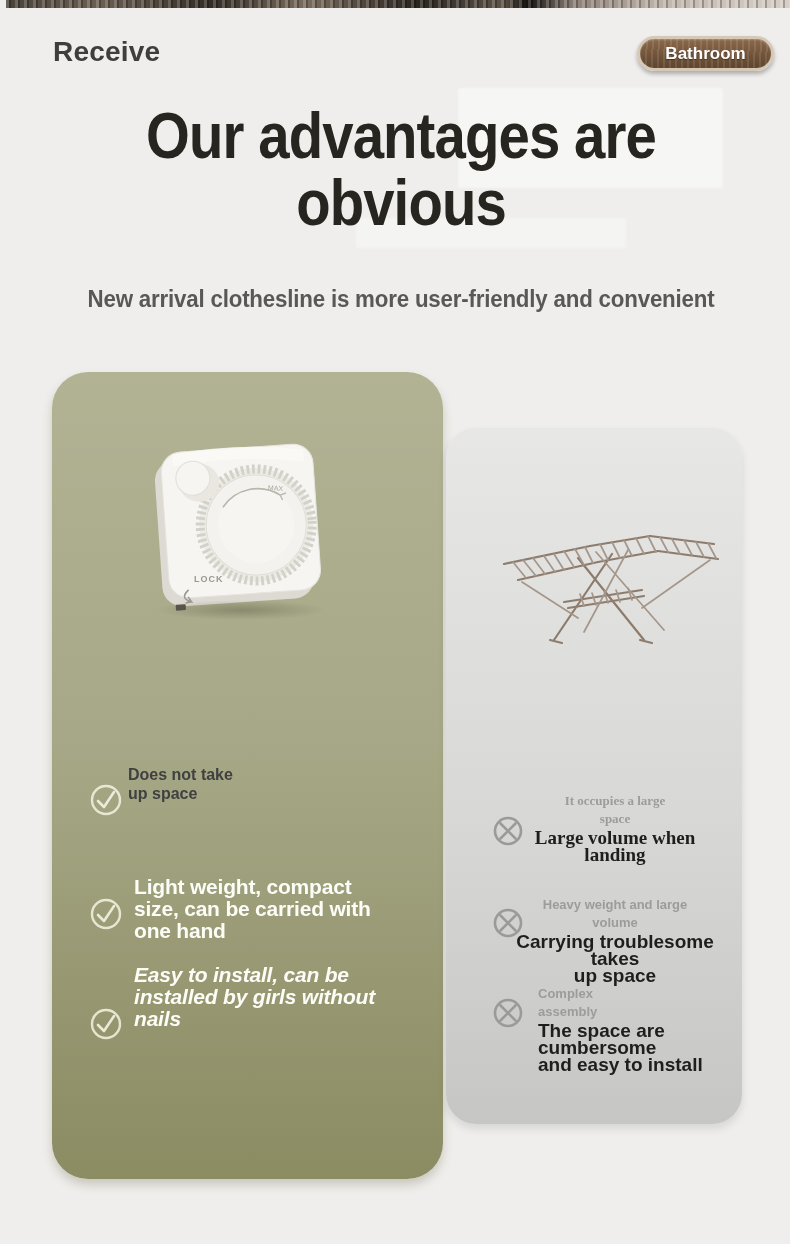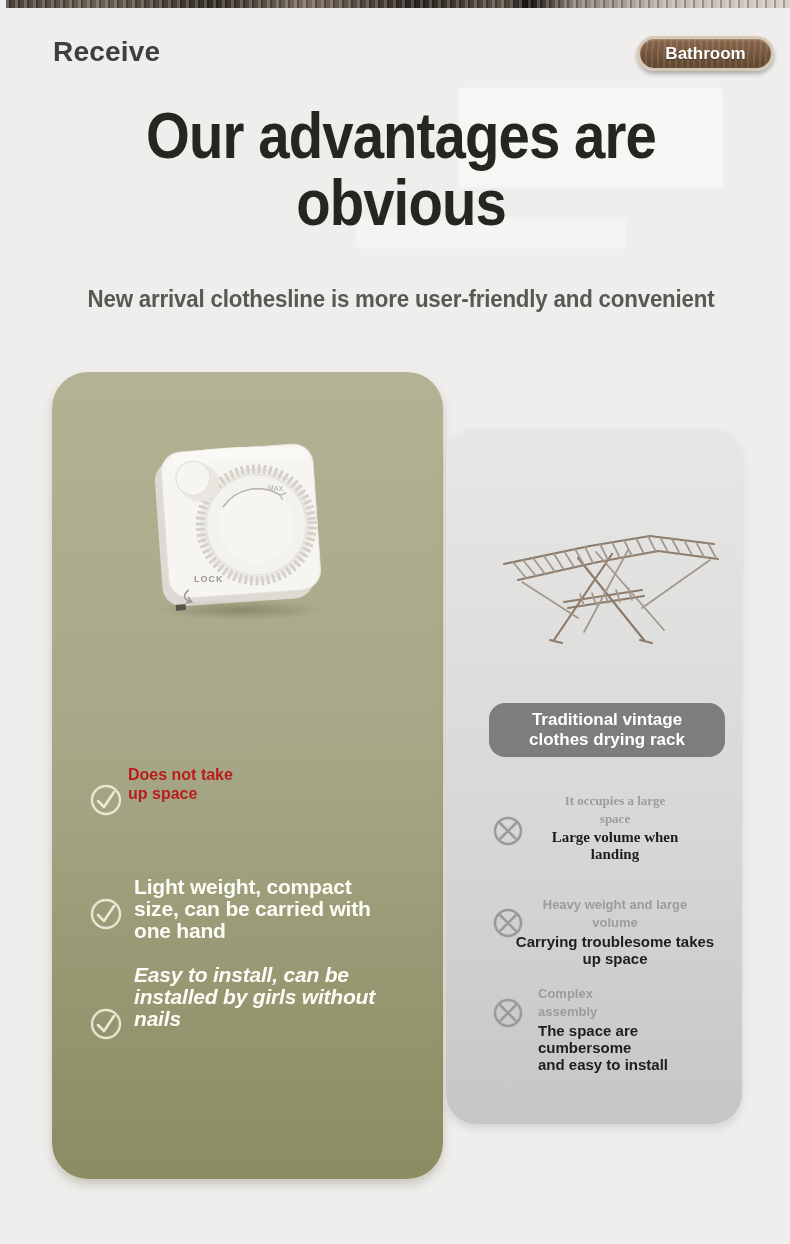--- a/index.html
+++ b/index.html
@@ -55,34 +55,34 @@
   .badge-orange span{color:#fff;font-size:19px;font-weight:bold;letter-spacing:-.2px;}
   .badge-gray{position:absolute;left:483px;top:703px;width:236px;height:54px;border-radius:16px;
     background:#7d7d7d;display:flex;align-items:center;justify-content:center;text-align:center;}
   .badge-gray span{color:#fff;font-size:17px;line-height:20px;font-weight:bold;}
 
   
   .li-icon{position:absolute;width:34px;height:34px;}
   .li1-icon{left:83px;top:783px;}
   .li2-icon{left:83px;top:897px;}
   .li3-icon{left:83px;top:1007px;}
-  .li1-title{position:absolute;left:122px;top:765px;font-size:16px;line-height:19px;font-weight:bold;color:#b91c1c;}
+  .li1-title{position:absolute;left:122px;top:765px;font-size:16px;line-height:19px;font-weight:bold;color:#404040;}
   .li1-sub{position:absolute;left:122px;top:804px;width:310px;font-size:22px;font-weight:bold;
     color:rgba(240,242,230,.62);letter-spacing:-.2px;}
   .li-text{position:absolute;left:128px;width:300px;font-size:21px;line-height:22px;font-weight:bold;color:#fdfdf8;letter-spacing:-.2px;}
   .li2-text{top:876px;}
   .li3-text{top:964px;font-style:italic;}
 
   
   .ri-icon{position:absolute;width:32px;height:32px;}
   .ri1-icon{left:486px;top:815px;}
   .ri2-icon{left:486px;top:907px;}
   .ri3-icon{left:486px;top:997px;}
   .ri-muted{font-size:13px;line-height:15px;font-weight:bold;color:#9c9c9c;}
-  .ri-strong{font-size:15px;line-height:17px;font-weight:bold;color:#1e1e1e;}
+  .ri-strong{font-size:19px;line-height:17px;font-weight:bold;color:#1e1e1e;}
   .ri-block{position:absolute;left:506px;width:206px;text-align:center;}
   .ri1-block{top:791px;font-family:Liberation Serif, serif;}
   .ri2-block{top:895px;}
   .ri3-block{top:984px;left:532px;width:190px;text-align:left;}
   .ri-strong{display:block;margin-top:2px;}
 </style>
 </head>
 <body>
 
 <div class="page">
@@ -165,24 +165,20 @@
     <g stroke="#a5968a" stroke-width="1.7" fill="none" stroke-linecap="round">
       <path d="M21,64 L34,80 M31,62 L44,78 M41,60 L53,76 M52,58 L63,74 M62,56 L72,72 M72,53 L82,69 M83,51 L92,67 M93,49 L101,65"></path>
       <path d="M108,46 L116,62 M120,44 L128,60 M132,42 L140,58 M144,40 L152,56 M156,38 L164,54"></path>
       <path d="M168,39 L176,54 M180,41 L188,56 M192,42 L200,57 M204,44 L212,59 M216,45 L224,60"></path>
       <path d="M136,52 L92,134 M104,54 L172,132"></path>
       <path d="M88,96 L92,108 M100,95 L104,107 M112,93 L116,105 M124,92 L128,104 M136,90 L140,102"></path>
       <path d="M30,84 L86,120 M218,62 L150,110"></path>
     </g>
   </svg>
 
-  <div class="badge-gray">
-    <span class="pre">Traditional vintage
-clothes drying rack</span>
-  </div>
 
   <svg class="ri-icon ri1-icon" viewBox="0 0 32 32">
     <circle cx="16" cy="16" r="13" fill="none" stroke="#9a9a9a" stroke-width="2.6"></circle>
     <path d="M8.5,8.5 L23.5,23.5 M23.5,8.5 L8.5,23.5" stroke="#9a9a9a" stroke-width="2.6" stroke-linecap="round"></path>
   </svg>
   <div class="ri-block ri1-block">
     <span class="ri-muted pre">It occupies a large
 space</span>
     <span class="ri-strong pre">Large volume when
 landing</span>

